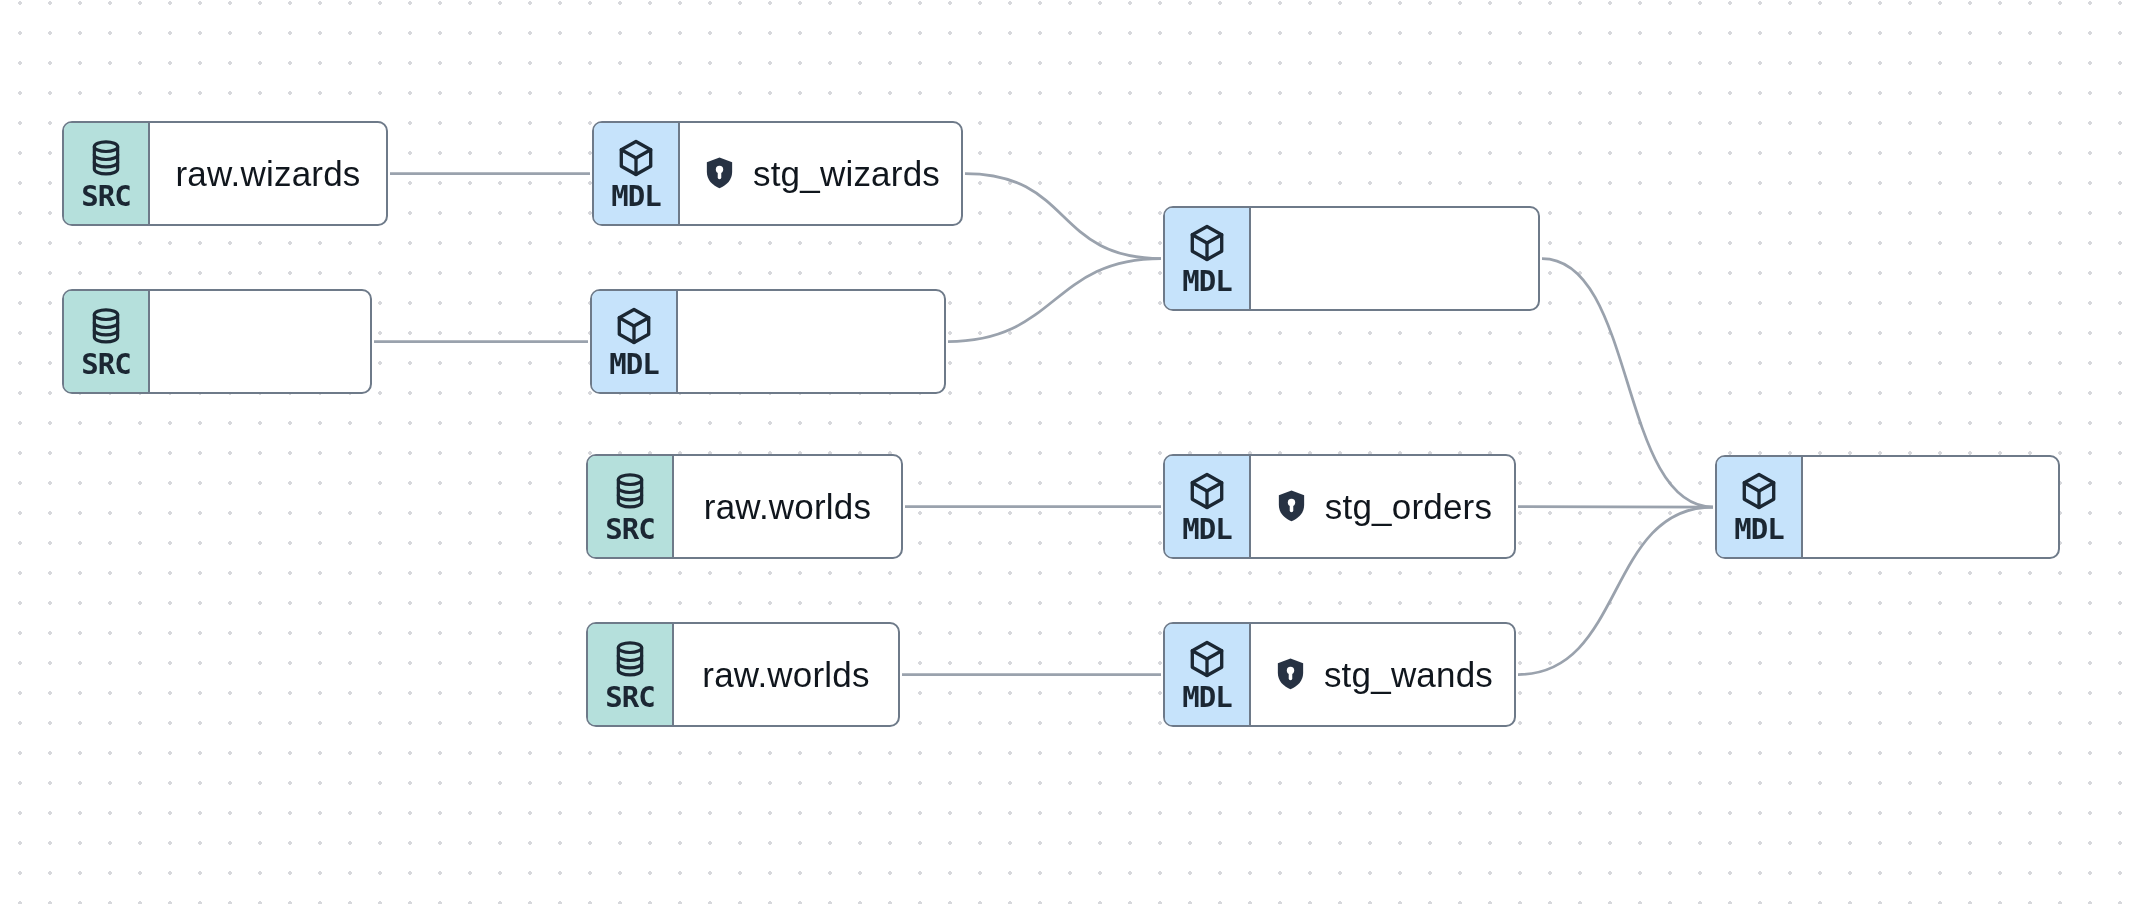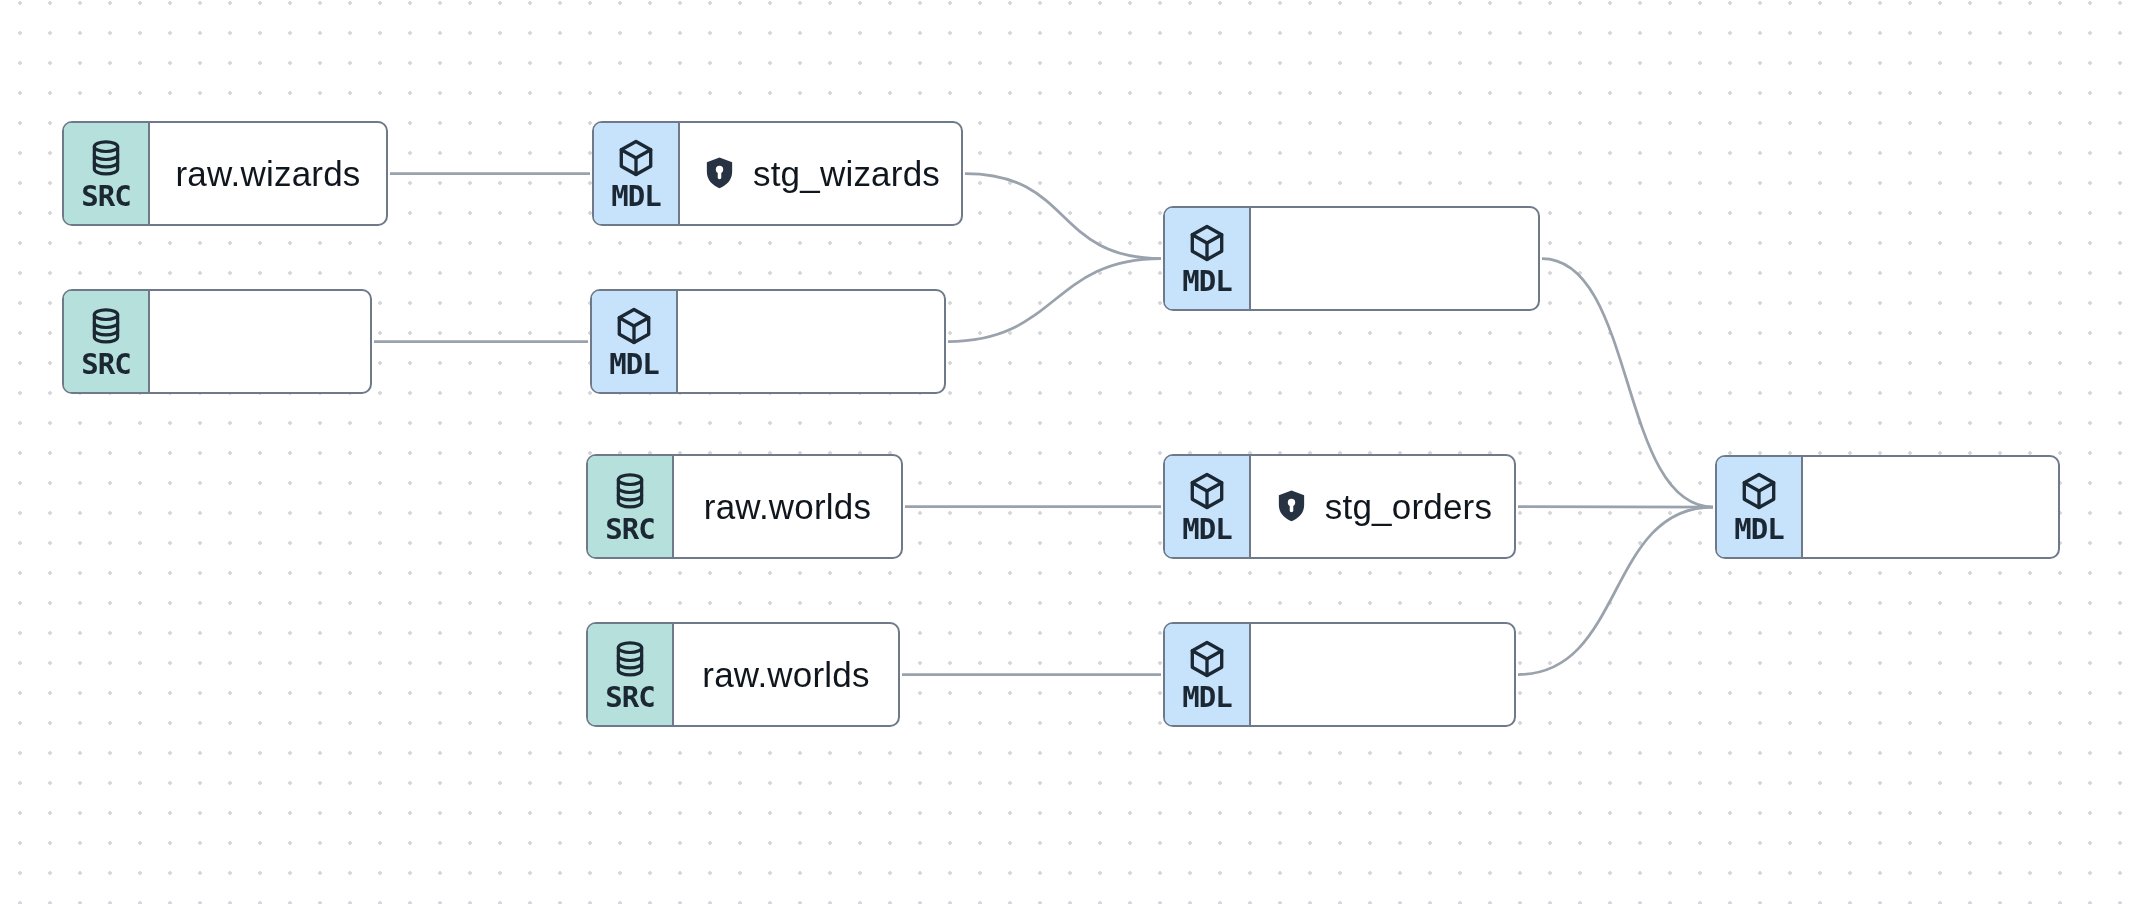--- a/index.html
+++ b/index.html
@@ -189,20 +189,30 @@
       <div class="node" style="left: 1163px; top: 622px; width: 353px; height: 105px;">
     <div class="badge" style="background: rgb(198, 227, 251);">
 
       <svg width="42" height="42" viewBox="0 0 24 24" stroke="currentColor" stroke-width="1.9" fill="none" stroke-linecap="round" stroke-linejoin="round">
         <path d="M12 2.6 20.4 7.3 V16.7 L12 21.4 3.6 16.7 V7.3 Z"></path>
         <path d="M3.6 7.3 12 12 20.4 7.3"></path>
         <path d="M12 12v9.4"></path>
       </svg>
       <span class="type-label">MDL</span>
     </div>
+    <div class="label-area">
+      <span class="shield">
+        <svg width="37" height="41" viewBox="0 0 24 24">
+          <path d="M12 1.6 20.2 4.7 V10.9 c0 5.3-3.5 8.8-8.2 10.6 C7.3 19.7 3.8 16.2 3.8 10.9 V4.7 Z" class="shield-fill" fill="#273243"></path>
+          <circle cx="12" cy="9.4" r="2.4" fill="#ffffff"></circle>
+          <rect x="10.85" y="10.6" width="2.3" height="5.2" rx="1.15" fill="#ffffff"></rect>
+        </svg>
+      </span>
+      <span class="node-label">stg_wands</span>
+    </div>
   </div>
       <div class="node" style="left: 1715px; top: 455px; width: 345px; height: 104px;">
     <div class="badge" style="background: rgb(198, 227, 251);">
 
       <svg width="42" height="42" viewBox="0 0 24 24" stroke="currentColor" stroke-width="1.9" fill="none" stroke-linecap="round" stroke-linejoin="round">
         <path d="M12 2.6 20.4 7.3 V16.7 L12 21.4 3.6 16.7 V7.3 Z"></path>
         <path d="M3.6 7.3 12 12 20.4 7.3"></path>
         <path d="M12 12v9.4"></path>
       </svg>
       <span class="type-label">MDL</span>

